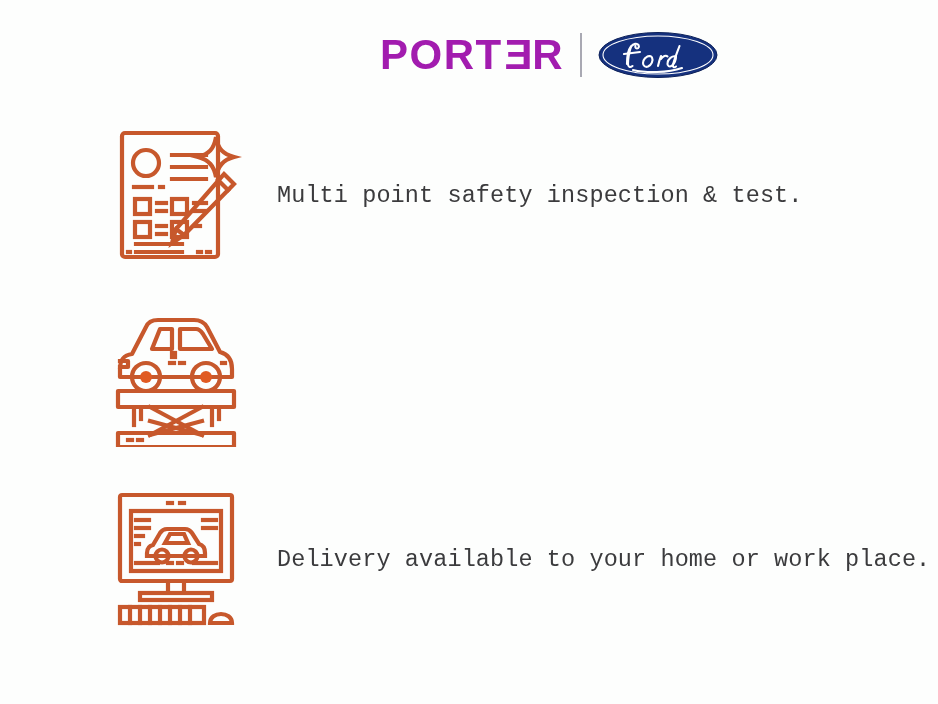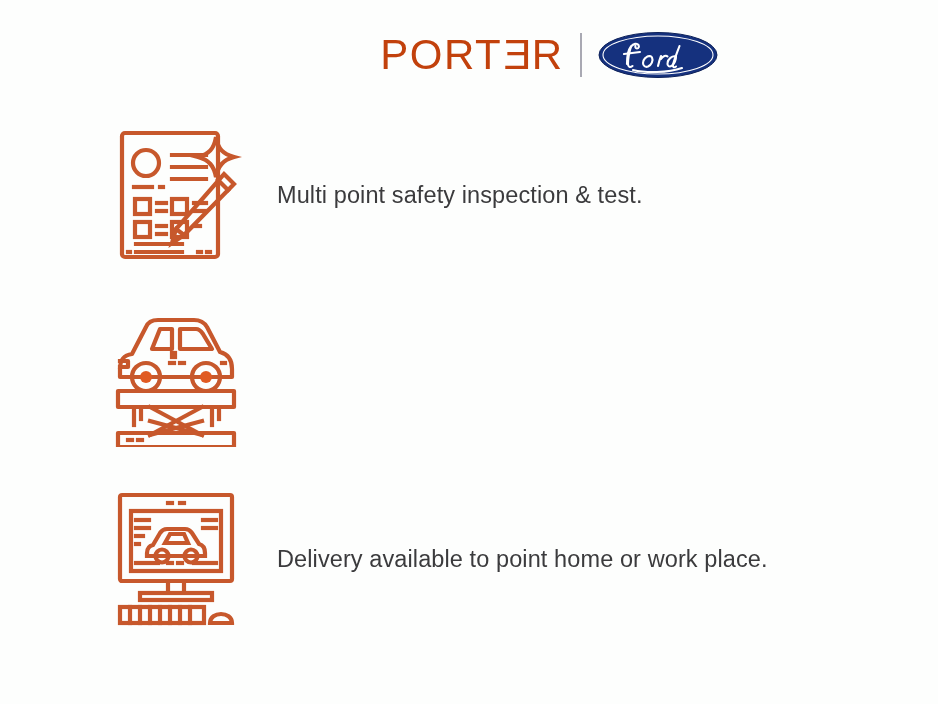--- a/index.html
+++ b/index.html
@@ -27,24 +27,24 @@
     align-items: center;
   }
   .logo-lockup {
     display: flex;
     align-items: center;
     gap: 16px;
     margin-left: 160px;
   }
   .porter-word {
     font-family: "Liberation Sans", sans-serif;
-    font-weight: normal;
+    font-weight: bold;
     font-size: 42px;
     letter-spacing: 1.5px;
-    color: #c2410c;
+    color: #a21caf;
     line-height: 1;
     display: flex;
     align-items: center;
     white-space: pre;
   }
   .porter-e-rev {
     display: inline-block;
     transform: scaleX(-1);
   }
   .logo-divider {
@@ -65,20 +65,21 @@
     top: 104px;
     left: 0;
     width: 938px;
   }
   .feature-row {
     display: flex;
     align-items: center;
     height: 182px;
     padding-left: 110px;
     box-sizing: border-box;
+    font-family: Liberation Mono, monospace;
   }
   .feature-icon {
     width: 140px;
     flex: 0 0 140px;
     display: flex;
     align-items: center;
     justify-content: flex-start;
   }
   .feature-icon svg {
     display: block;
@@ -260,16 +261,16 @@
           <path d="M40 118 V134"></path>
           <path d="M50 118 V134"></path>
           <path d="M60 118 V134"></path>
           <path d="M70 118 V134"></path>
           <path d="M80 118 V134"></path>
 
           <path d="M100 134 C100 122 122 122 122 134 Z"></path>
         </g>
       </svg>
     </div>
-    <div class="feature-text">Delivery available to point home or work place.</div>
+    <div class="feature-text">Delivery available to your home or work place.</div>
   </div>
 
 </div>
 
 </body></html>

